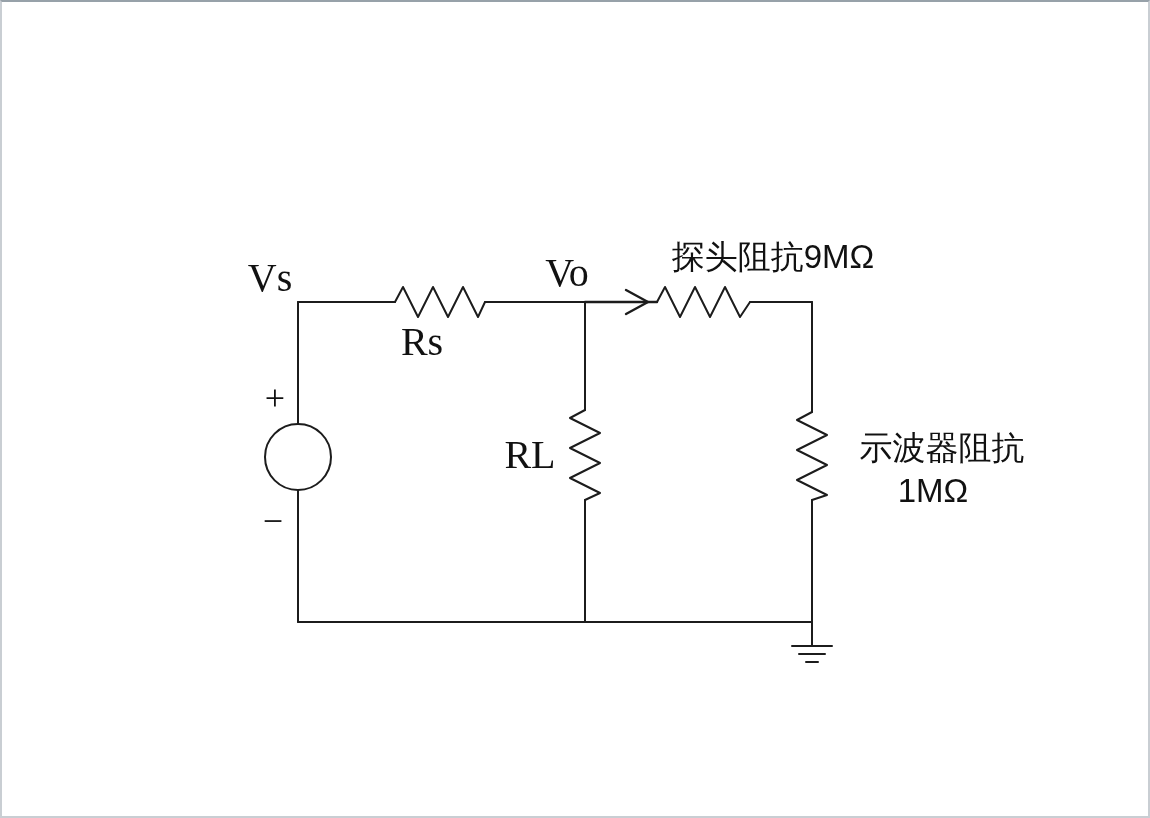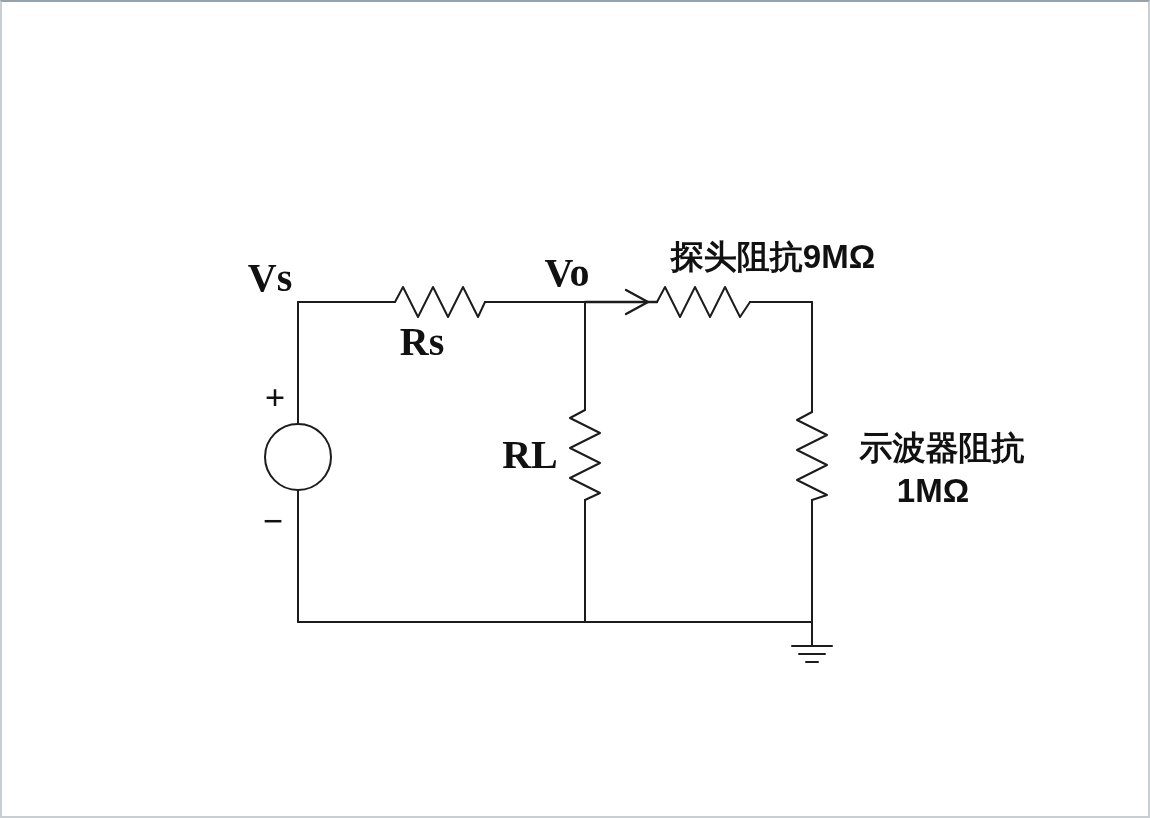--- a/index.html
+++ b/index.html
@@ -9,21 +9,20 @@
     font-family: "Liberation Sans", sans-serif;
   }
   .canvas {
     position: relative;
     width: 1146px;
     height: 814px;
     background: #ffffff;
     border: 2px solid #c9ced3;
     border-top-color: #97a1a9;
     overflow: hidden;
-    font-weight: bold;
   }
   svg { display: block; }
   .wire {
     stroke: #1c1c1c;
     stroke-width: 2;
     fill: none;
     stroke-linecap: round;
     stroke-linejoin: round;
   }
   .wire-thick {

